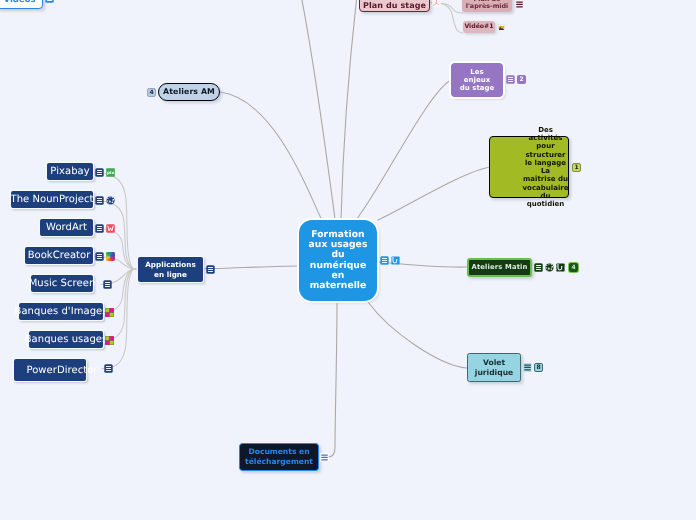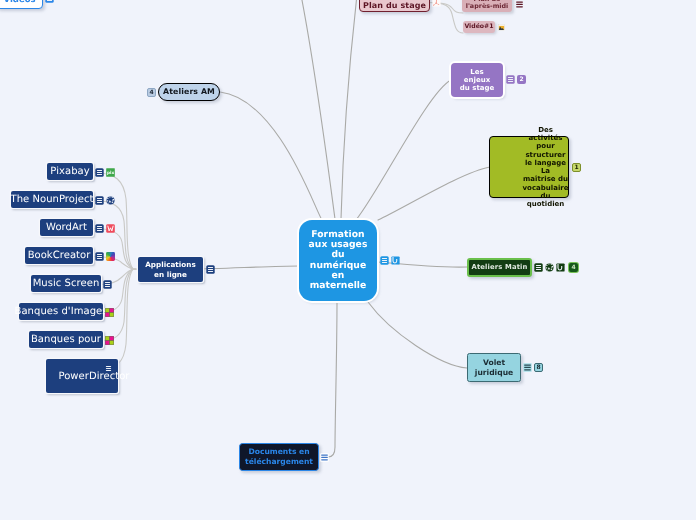--- a/index.html
+++ b/index.html
@@ -416,21 +416,21 @@
               <rect x="0.3" y="0.3" width="8.4" height="8.4" rx="1.5" fill="#1d3f7e"></rect>
               <rect x="1.9" y="2.0" width="5.2" height="1.1" rx="0.5" fill="#eef2f8"></rect>
               <rect x="1.9" y="3.95" width="5.2" height="1.1" rx="0.5" fill="#eef2f8"></rect>
               <rect x="1.9" y="5.9" width="5.2" height="1.1" rx="0.5" fill="#eef2f8"></rect>
             </svg>
           </span>
           <span class="ic">
             <span class="bcicon"></span>
           </span>
         </div>
-        <div class="appnode" style="left: 31px; top: 275px; width: 70px; height: 17px;">
+        <div class="appnode" style="left: 31px; top: 275px; width: 62px; height: 17px;">
           <span>Music Screen</span>
         </div>
         <div class="icons" style="left: 103px; top: 280px;">
           <span class="ic">
             <svg viewBox="0 0 9 9" xmlns="http://www.w3.org/2000/svg">
               <rect x="0.3" y="0.3" width="8.4" height="8.4" rx="1.5" fill="#1d3f7e"></rect>
               <rect x="1.9" y="2.0" width="5.2" height="1.1" rx="0.5" fill="#eef2f8"></rect>
               <rect x="1.9" y="3.95" width="5.2" height="1.1" rx="0.5" fill="#eef2f8"></rect>
               <rect x="1.9" y="5.9" width="5.2" height="1.1" rx="0.5" fill="#eef2f8"></rect>
             </svg>
@@ -444,34 +444,34 @@
             <svg viewBox="0 0 9 9" xmlns="http://www.w3.org/2000/svg">
               <rect x="0.1" y="0.1" width="8.8" height="8.8" fill="#5a5a4e"></rect>
               <rect x="0.45" y="0.45" width="3.8" height="3.8" fill="#a9d118"></rect>
               <rect x="4.75" y="0.45" width="3.8" height="3.8" fill="#ea1290"></rect>
               <rect x="0.45" y="4.75" width="3.8" height="3.8" fill="#ea1290"></rect>
               <rect x="4.75" y="4.75" width="3.8" height="3.8" fill="#a9d118"></rect>
             </svg>
           </span>
         </div>
         <div class="appnode" style="left: 29px; top: 331px; width: 74px; height: 17px;">
-          <span>Banques pour</span>
+          <span>Banques usages</span>
         </div>
         <div class="icons" style="left: 105px; top: 336px;">
           <span class="ic">
             <svg viewBox="0 0 9 9" xmlns="http://www.w3.org/2000/svg">
               <rect x="0.1" y="0.1" width="8.8" height="8.8" fill="#5a5a4e"></rect>
               <rect x="0.45" y="0.45" width="3.8" height="3.8" fill="#a9d118"></rect>
               <rect x="4.75" y="0.45" width="3.8" height="3.8" fill="#ea1290"></rect>
               <rect x="0.45" y="4.75" width="3.8" height="3.8" fill="#ea1290"></rect>
               <rect x="4.75" y="4.75" width="3.8" height="3.8" fill="#a9d118"></rect>
             </svg>
           </span>
         </div>
-        <div class="appnode" style="left: 46px; top: 359px; width: 72px; height: 34px; padding-left: 24px;">
+        <div class="appnode" style="left: 14px; top: 359px; width: 72px; height: 22px; padding-left: 24px;">
           <span>PowerDirector</span>
         </div>
         <div class="icons" style="left: 104px; top: 364px;">
           <span class="ic">
             <svg viewBox="0 0 9 9" xmlns="http://www.w3.org/2000/svg">
               <rect x="0.3" y="0.3" width="8.4" height="8.4" rx="1.5" fill="#1d3f7e"></rect>
               <rect x="1.9" y="2.0" width="5.2" height="1.1" rx="0.5" fill="#eef2f8"></rect>
               <rect x="1.9" y="3.95" width="5.2" height="1.1" rx="0.5" fill="#eef2f8"></rect>
               <rect x="1.9" y="5.9" width="5.2" height="1.1" rx="0.5" fill="#eef2f8"></rect>
             </svg>

